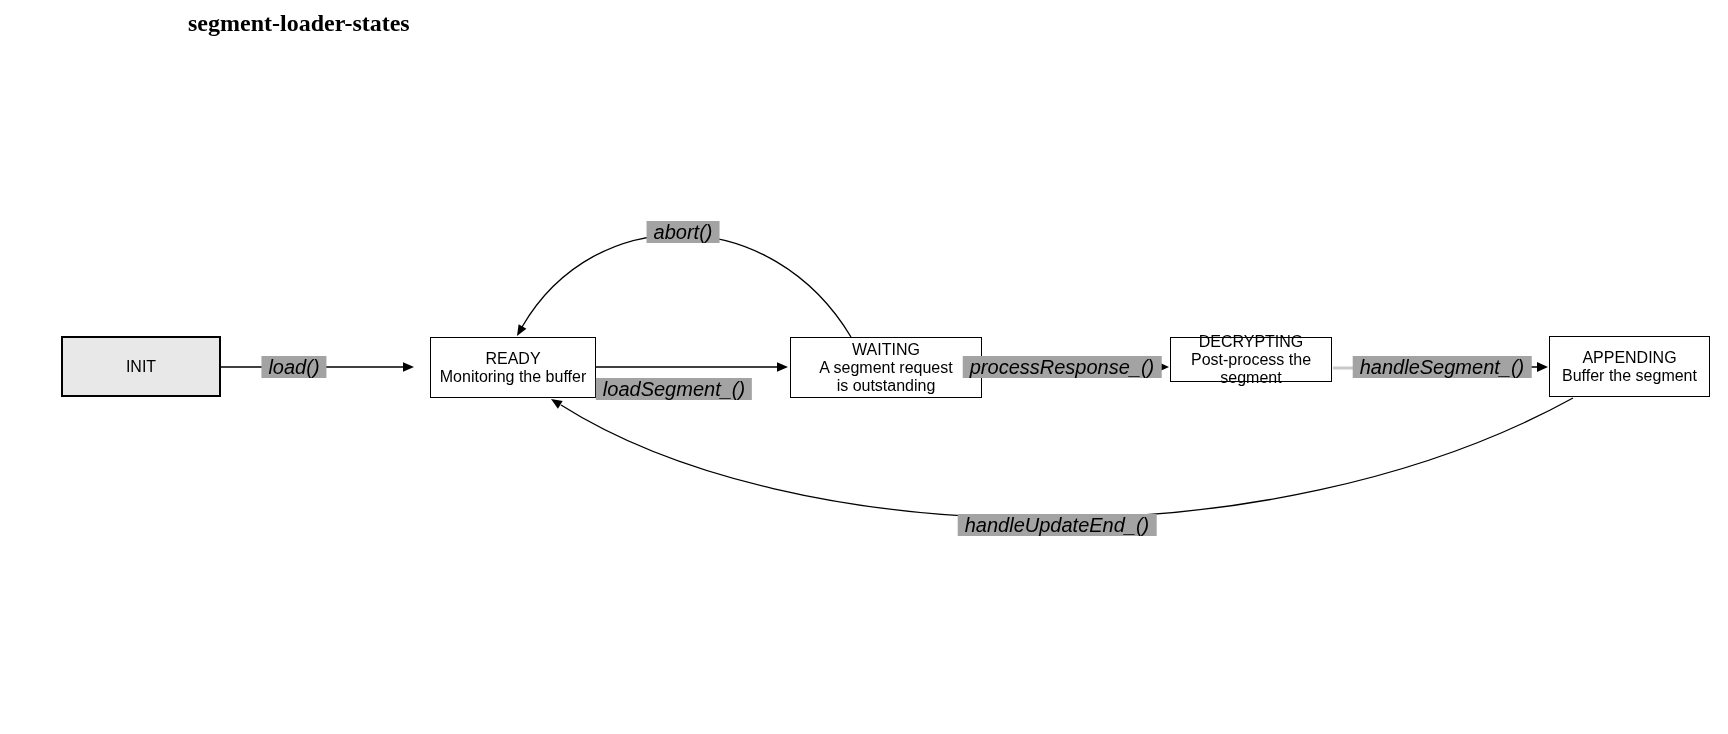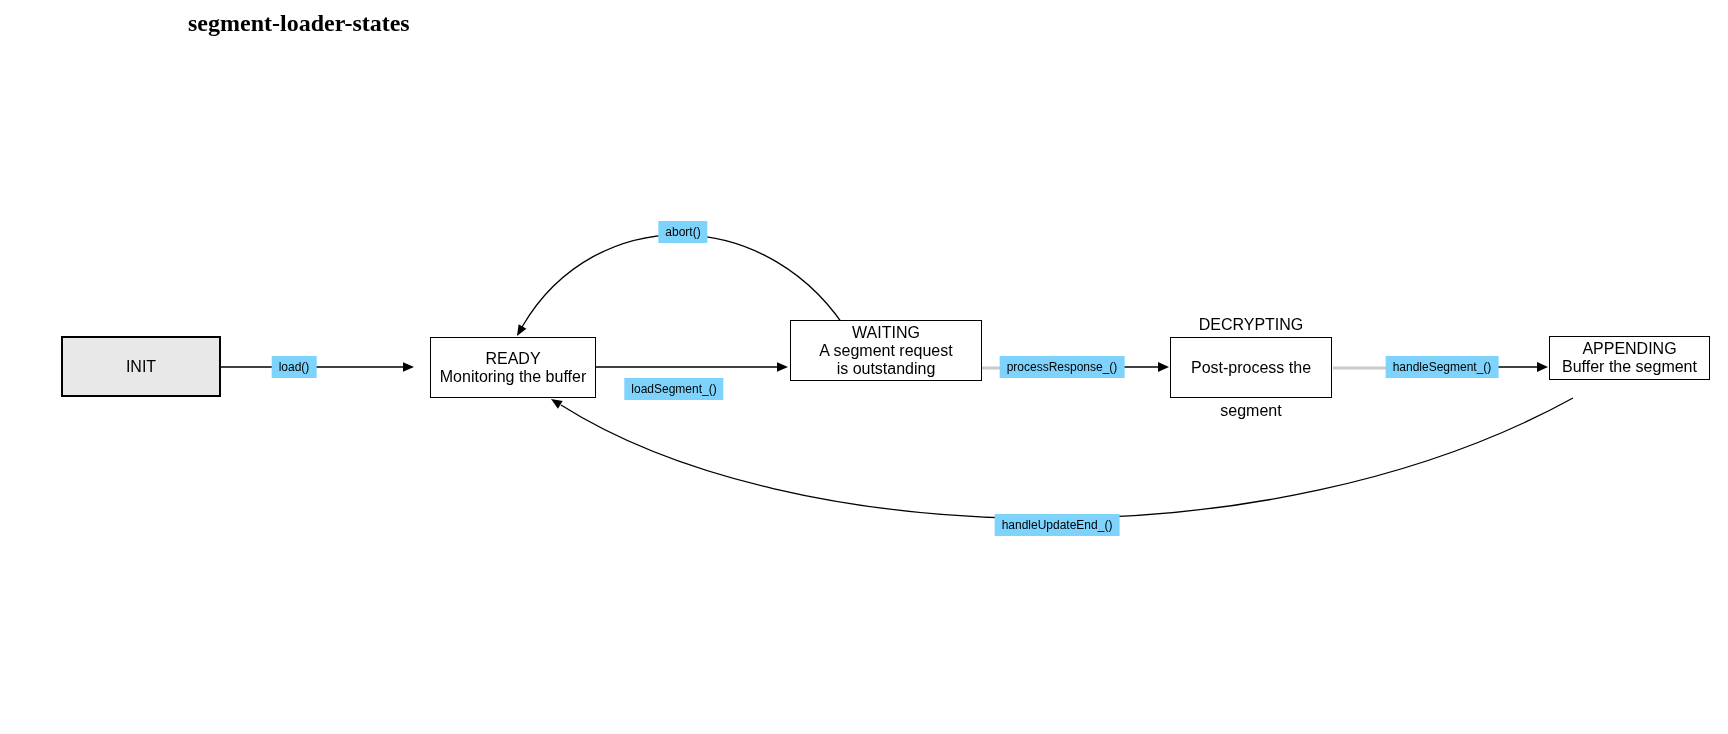--- a/index.html
+++ b/index.html
@@ -6,22 +6,22 @@
   #canvas{position:relative;width:1728px;height:734px;background:#ffffff;overflow:hidden;
           font-family:"Liberation Sans",sans-serif;color:#000;}
   #edges{position:absolute;left:0;top:0;width:1728px;height:734px;}
   .diagram-title{position:absolute;left:188px;top:10px;
                  font-family:"Liberation Serif",serif;font-weight:bold;font-size:24px;
                  letter-spacing:0px;}
   .state-box{position:absolute;box-sizing:border-box;background:#ffffff;border:1.5px solid #000;
              display:flex;flex-direction:column;align-items:center;justify-content:center;
              text-align:center;font-size:16px;line-height:18px;}
   .state-box.init{background:#e8e8e8;border-width:2.6px;}
-  .edge-label{position:absolute;transform:translate(-50%,-50%);background:#7dd3fc;
-              padding:3px 7px;font-size:12px;white-space:nowrap;line-height:16px;}
+  .edge-label{position:absolute;transform:translate(-50%,-50%);background:#a3a3a3;
+              padding:3px 7px;font-size:20px;white-space:nowrap;line-height:16px;font-style:italic;}
 </style>
 </head>
 <body>
 
 <div id="canvas">
 
   <svg id="edges" viewBox="0 0 1728 734">
 
     <path d="M197,367 H404" stroke="#000" stroke-width="1.3" fill="none"></path>
     <polygon points="414,367 403,362.2 403,371.8" fill="#000"></polygon>
@@ -48,33 +48,33 @@
 
   <div class="state-box init" style="left:36px;top:336px;width:160px;height:61px;margin-left:25px;">
     <div>INIT</div>
   </div>
 
   <div class="state-box" style="left:430px;top:337px;width:166px;height:61px;">
     <div>READY</div>
     <div>Monitoring the buffer</div>
   </div>
 
-  <div class="state-box" style="left:790px;top:320px;width:192px;height:61px;justify-content:center;">
+  <div class="state-box" style="left:790px;top:337px;width:192px;height:61px;justify-content:center;">
     <div>WAITING</div>
     <div>A segment request</div>
     <div>is outstanding</div>
   </div>
 
-  <div class="state-box" style="left:1170px;top:337px;width:162px;height:61px;gap:25px;">
+  <div class="state-box" style="left:1170px;top:337px;width:162px;height:45px;">
     <div>DECRYPTING</div>
     <div>Post-process the</div>
     <div>segment</div>
   </div>
 
-  <div class="state-box" style="left:1549px;top:336px;width:161px;height:44px;">
+  <div class="state-box" style="left:1549px;top:336px;width:161px;height:61px;">
     <div>APPENDING</div>
     <div>Buffer the segment</div>
   </div>
 
   <div class="edge-label" style="left:294px;top:367px;">load()</div>
   <div class="edge-label" style="left:674px;top:367px;margin-top:22px;">loadSegment_()</div>
   <div class="edge-label" style="left:1062px;top:367px;">processResponse_()</div>
   <div class="edge-label" style="left:1442px;top:367px;">handleSegment_()</div>
   <div class="edge-label" style="left:683px;top:232px;">abort()</div>
   <div class="edge-label" style="left:1057px;top:525px;">handleUpdateEnd_()</div>

